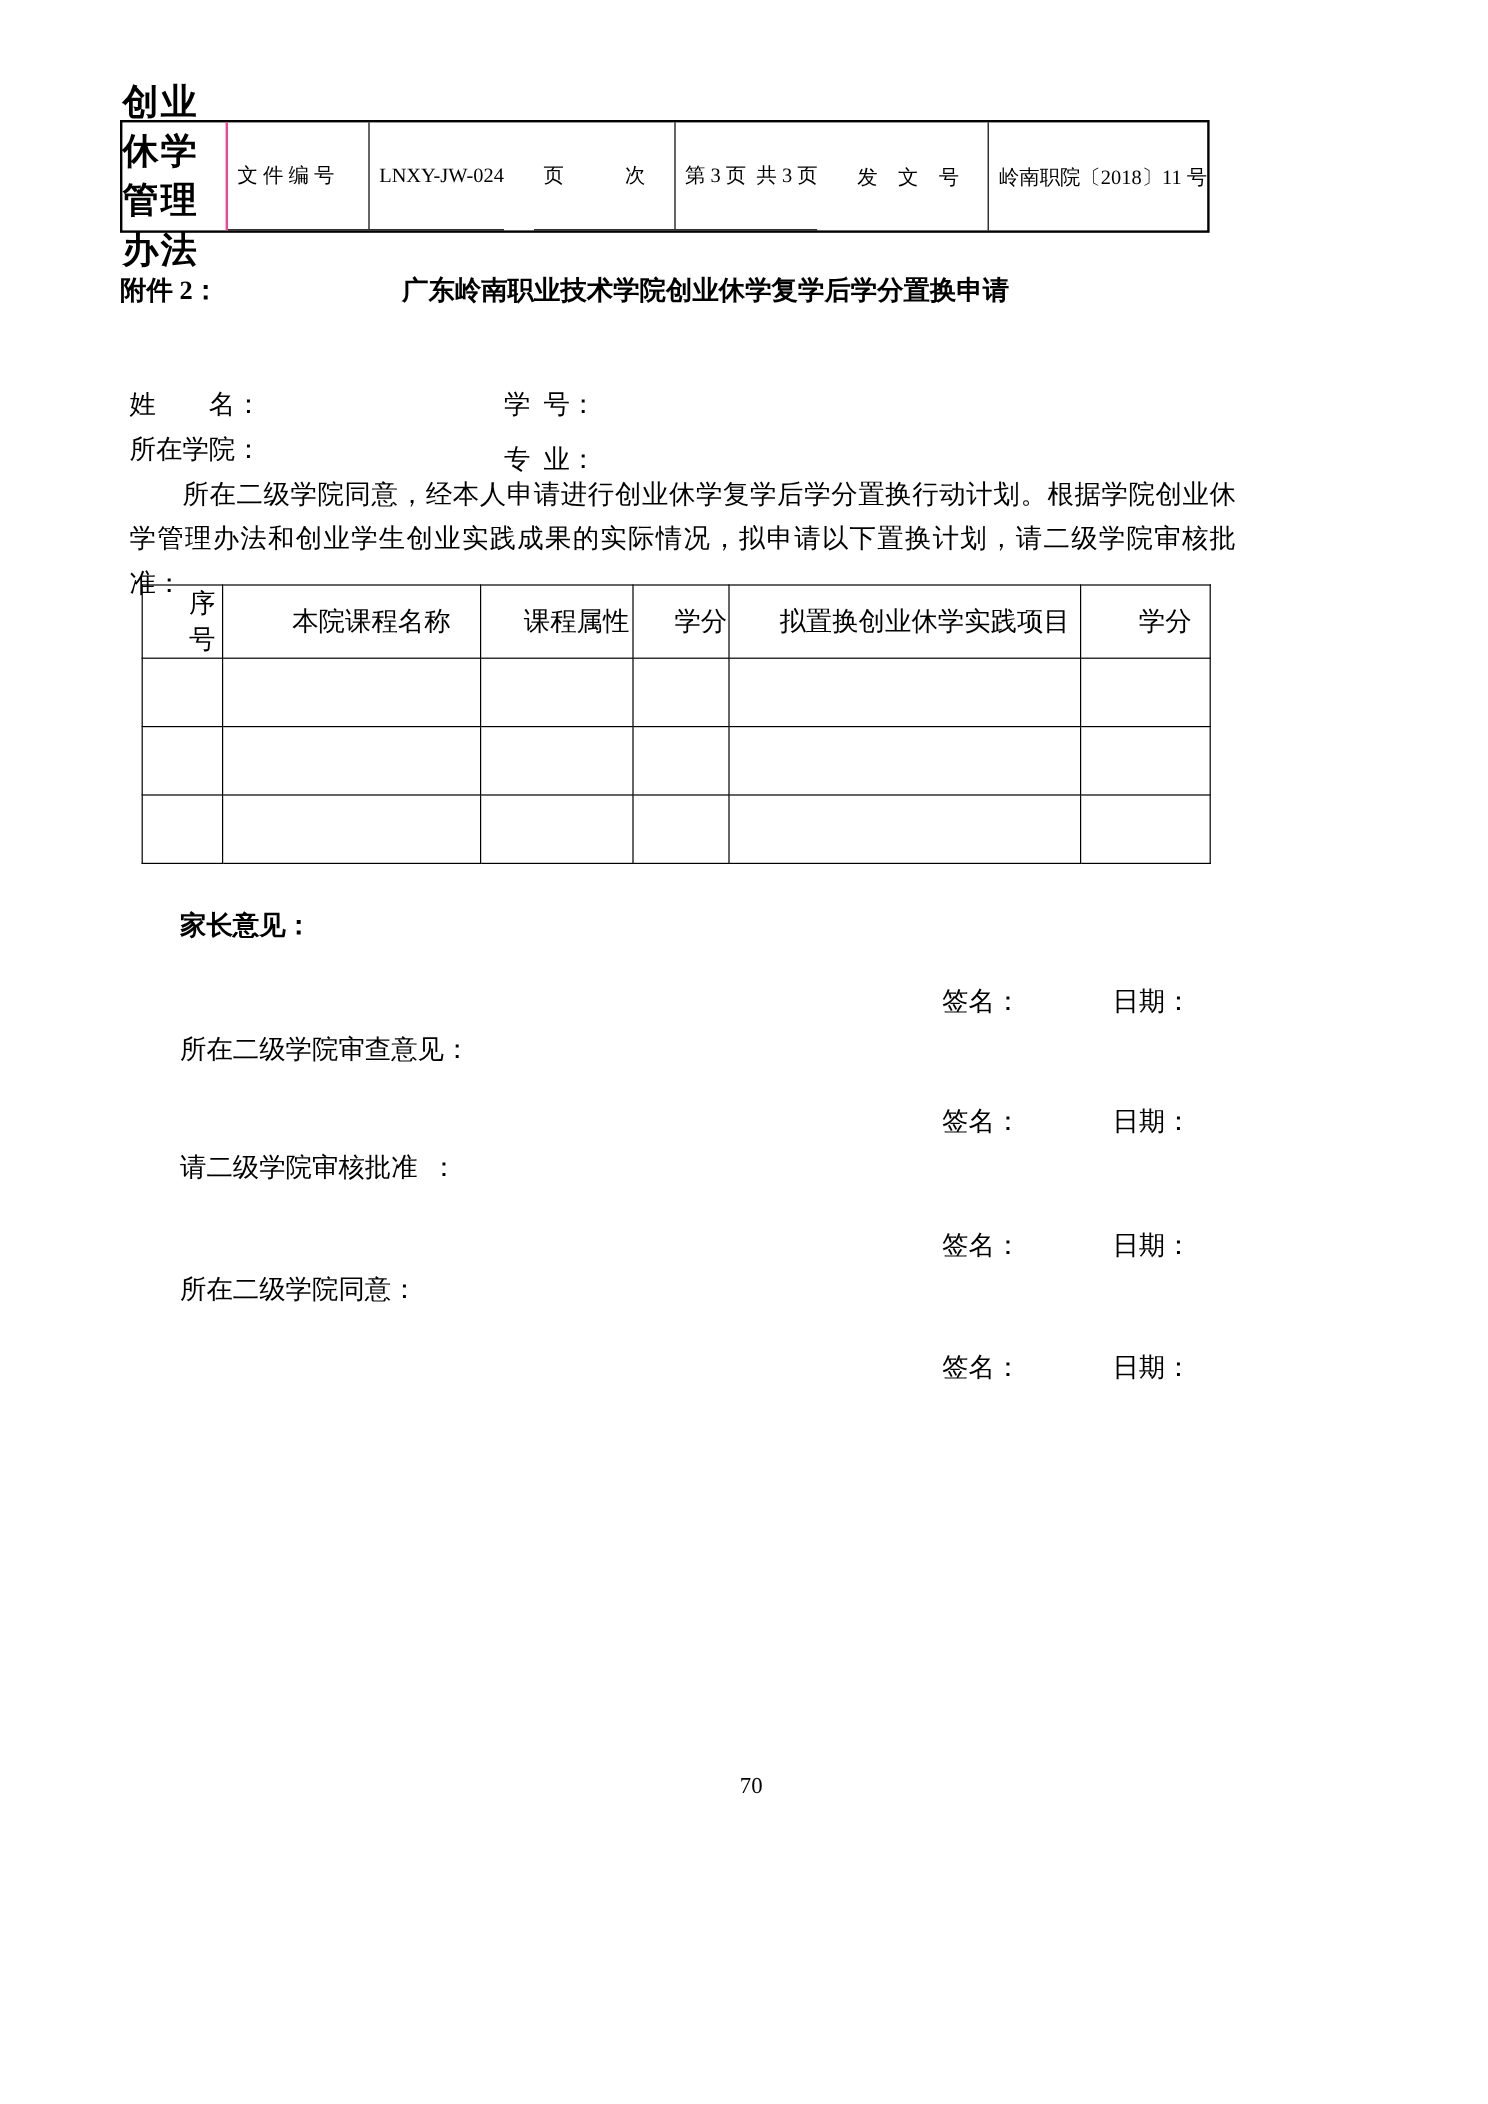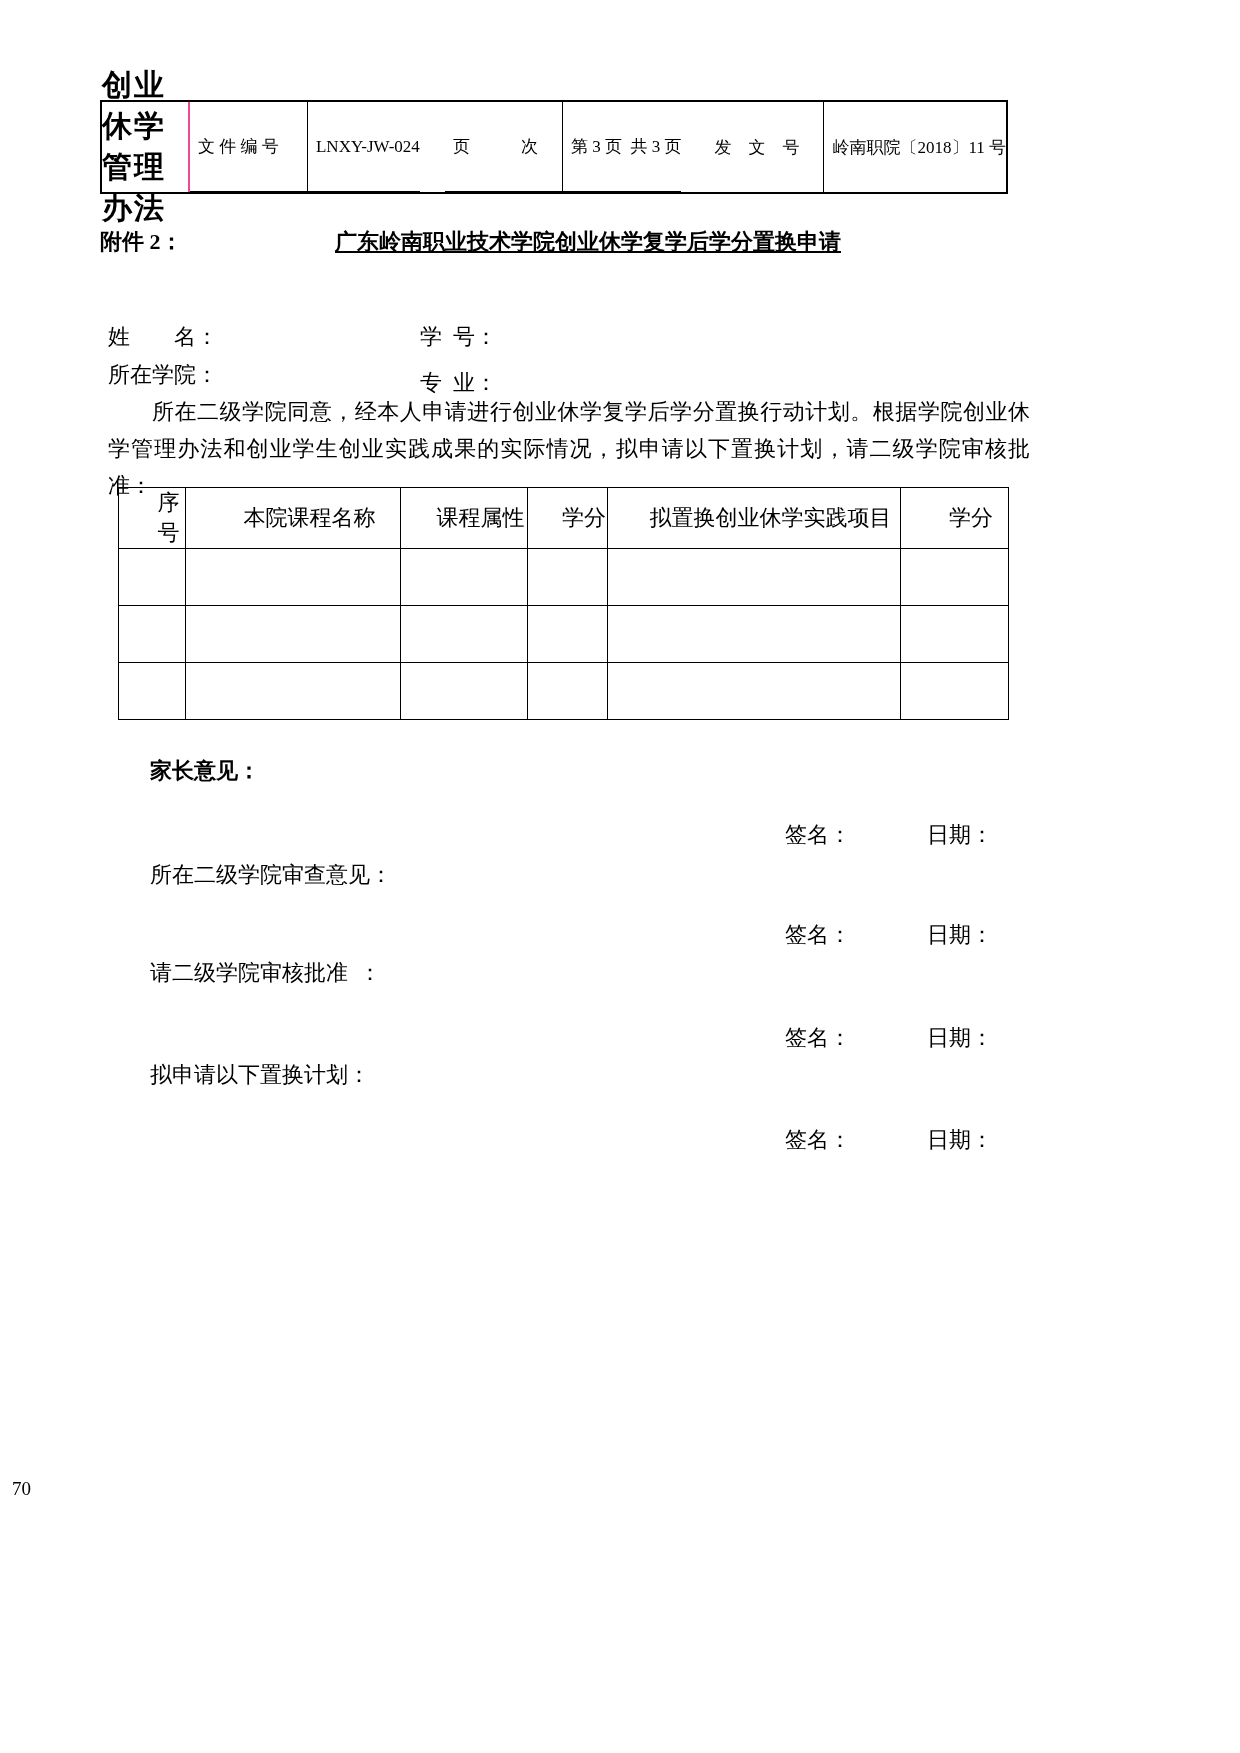--- a/index.html
+++ b/index.html
@@ -60,21 +60,20 @@
     position: absolute;
     left: 100px; top: 227px;
     font-size: 22px; font-weight: bold;
     white-space: pre;
   }
   .attachment-title {
     position: absolute;
     left: 335px; top: 227px;
     font-size: 22px; font-weight: bold;
     white-space: pre;
-    text-decoration: underline;
   }
 
   
   .field-label { position: absolute; font-size: 22px; white-space: pre; }
 
   
   .paragraph {
     position: absolute;
     left: 108px; top: 393px;
     width: 922px;
@@ -116,20 +115,21 @@
     gap: 76px;
     font-size: 22px;
     white-space: pre;
   }
 
   
   .page-number {
     position: absolute;
     left: 0; top: 1478px;
     width: 1240px;
+    text-align: center;
     font-size: 19px;
     padding-left: 12px;
   }
 </style>
 </head>
 <body>
 
 <div class="page">
 
   <div class="header-box">
@@ -220,21 +220,21 @@
     <span>签名：</span>
     <span>日期：</span>
   </div>
 
   <div class="opinion-label" style="top:958px;">请二级学院审核批准  ：</div>
   <div class="sign-line" style="top:1023px;">
     <span>签名：</span>
     <span>日期：</span>
   </div>
 
-  <div class="opinion-label" style="top:1060px;">拟申请以下置换计划：</div>
+  <div class="opinion-label" style="top:1060px;">所在二级学院同意：</div>
   <div class="sign-line" style="top:1125px;">
     <span>签名：</span>
     <span>日期：</span>
   </div>
 
   <div class="page-number">70</div>
 
 </div>
 
 </body></html>

